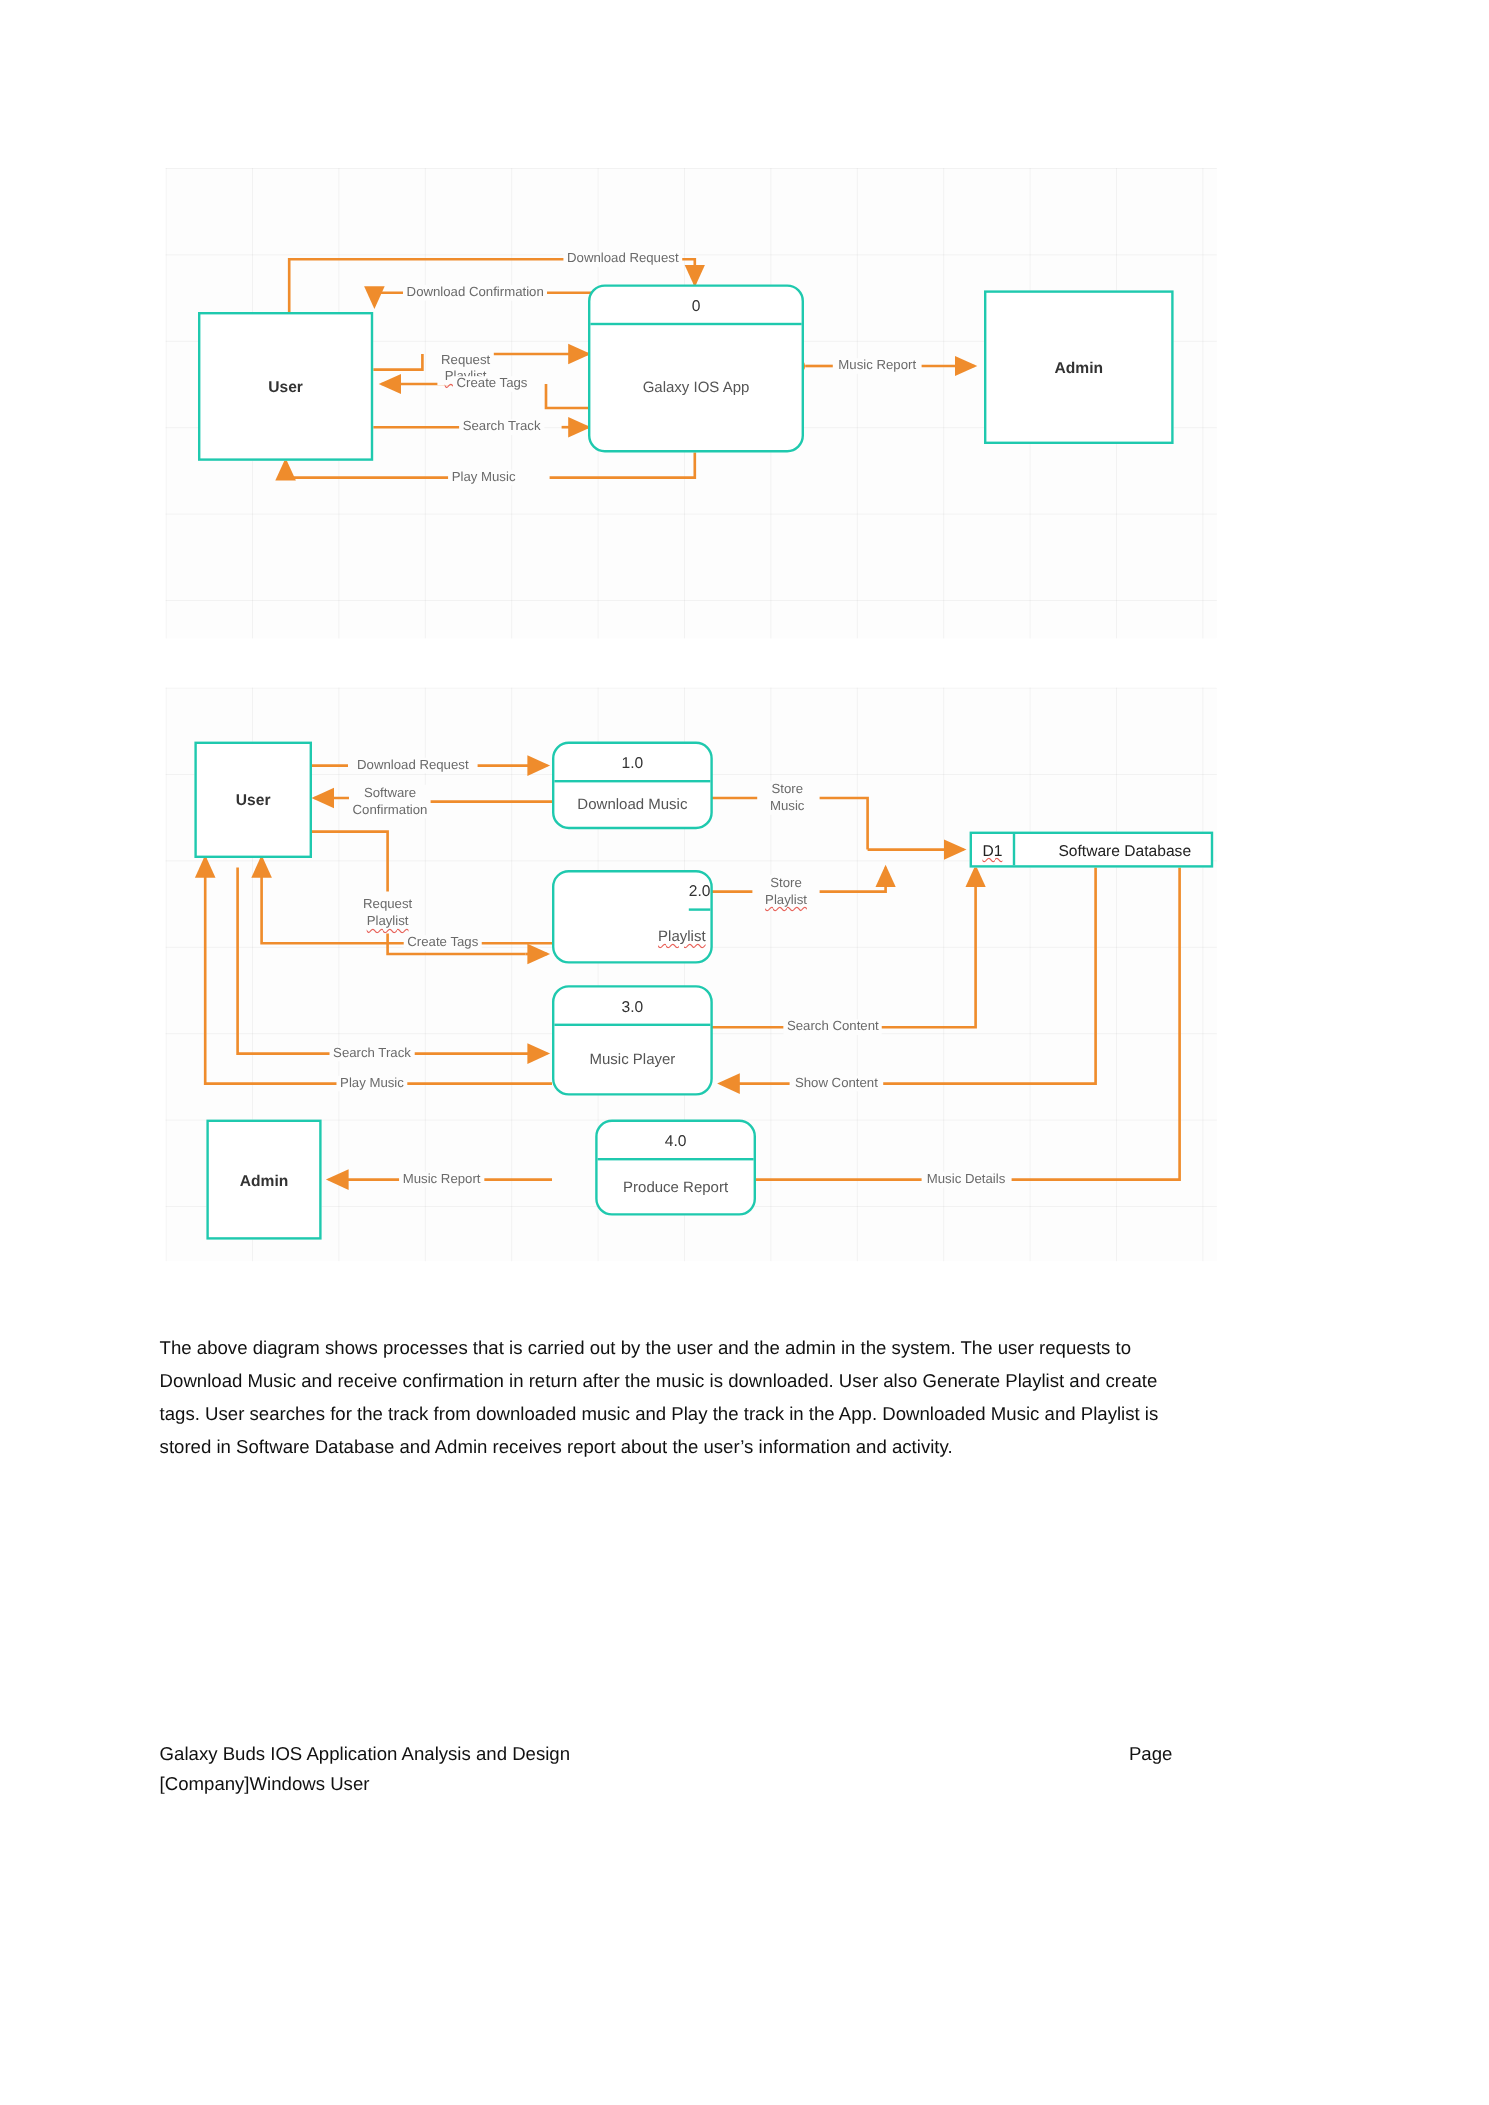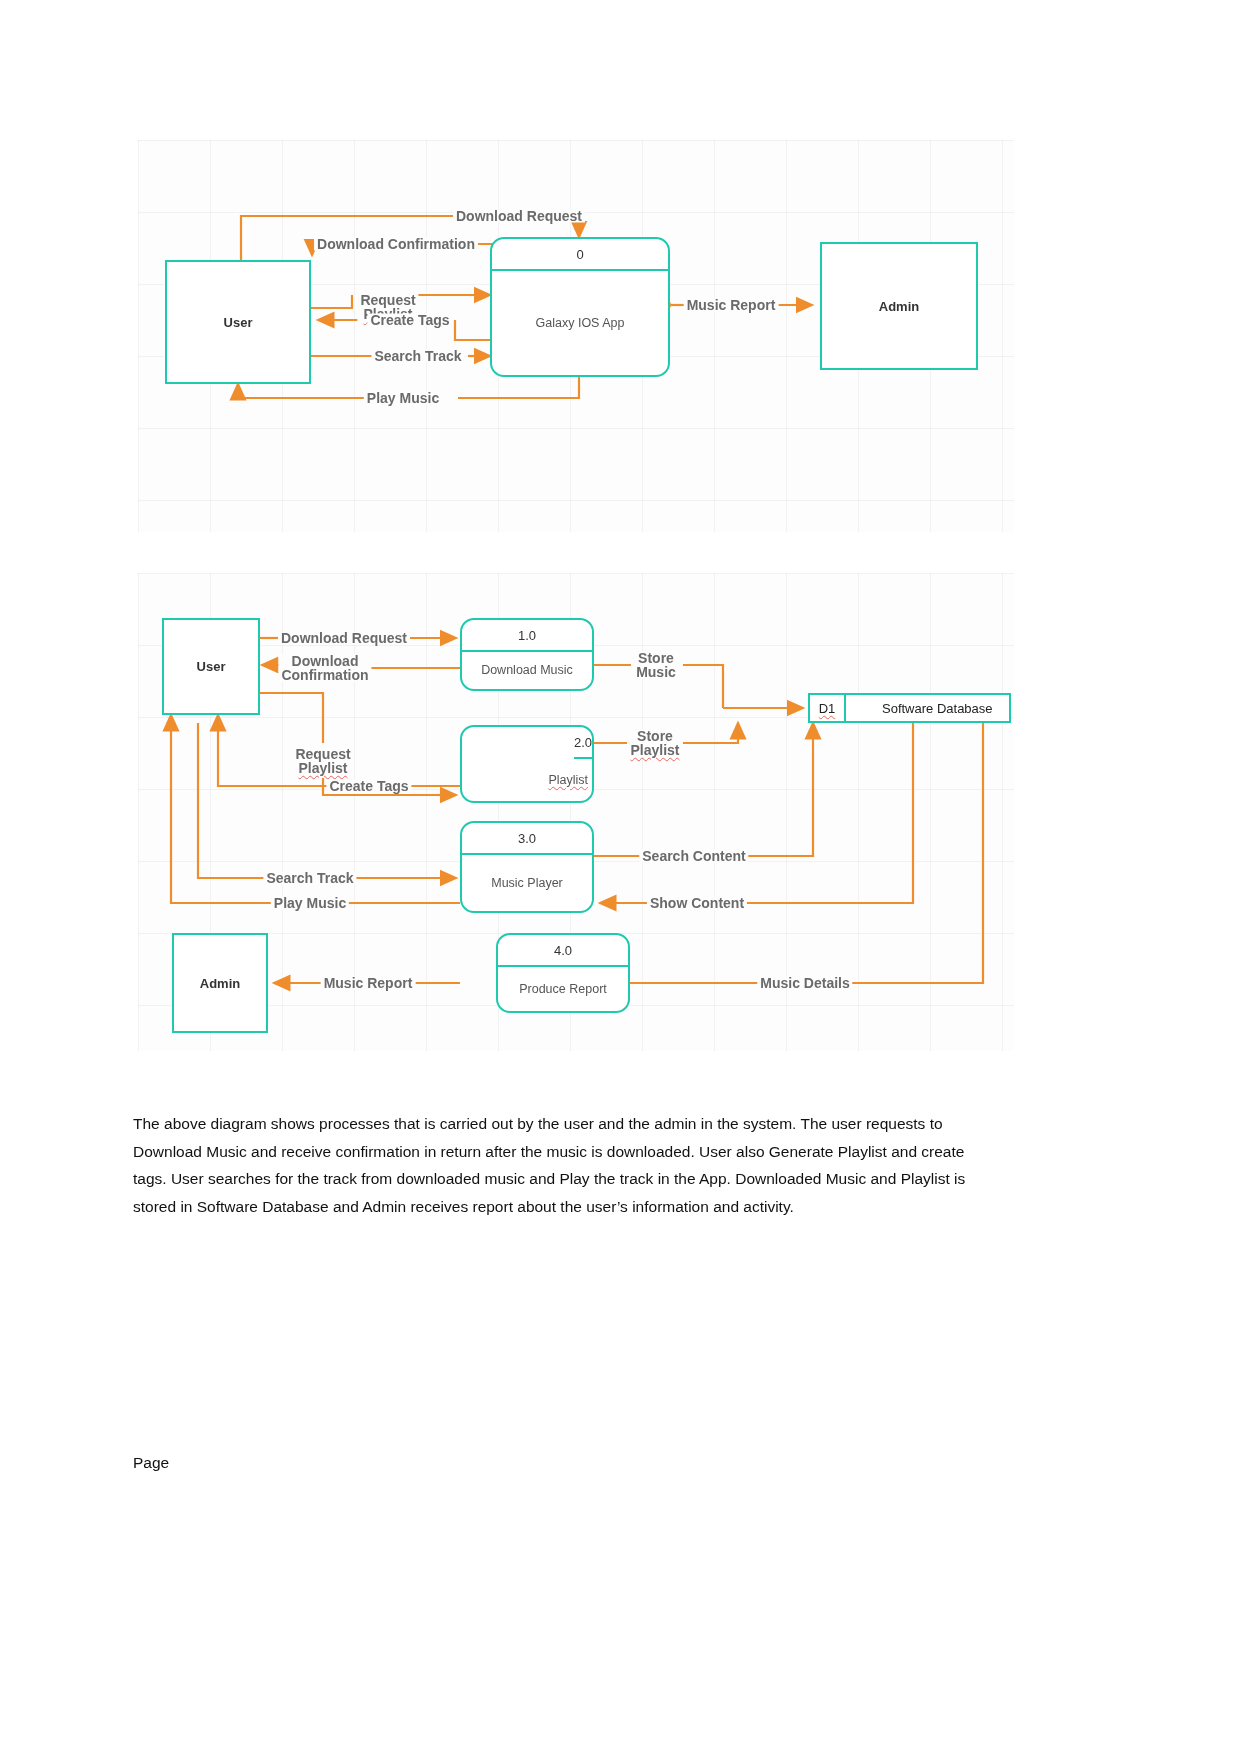--- a/index.html
+++ b/index.html
@@ -82,29 +82,28 @@
     font-size:13px;color:#222;
   }
   .store .sname{
     flex:1;display:flex;align-items:center;
     padding-left:10px;font-size:13px;color:#222;
   }
 
   
   .flab{
     position:absolute;
-    font-size:14px;
+    font-size:11px;
     color:#6a6a6a;
     background:#fdfdfd;
     padding:0 3px;
     white-space:nowrap;
     line-height:13px;
     text-align:center;
     transform:translate(-50%,-50%);
-    font-weight:bold;
   }
   .flab.two{line-height:14px;}
 
   
   .body-par{
     position:absolute;
     left:133px;top:1110px;width:844px;
     font-size:15.5px;
     line-height:27.5px;
     color:#111;
@@ -263,21 +262,21 @@
     <div class="store" style="left:670px;top:120px;width:203px;gap:26px;">
       <div class="sid">
         <span class="wavy">D1</span>
       </div>
       <div class="sname">Software Database</div>
     </div>
 
     <div class="flab" style="left:206px;top:65px;">Download Request</div>
 
     <div class="flab two" style="left:187px;top:95px;">
-      <span>Download</span><br>
+      <span>Software</span><br>
       <span>Confirmation</span>
     </div>
 
     <div class="flab two" style="left:518px;top:92px;">
       <span>Store</span><br>
       <span>Music</span>
     </div>
 
     <div class="flab two" style="left:185px;top:188px;">
       <span>Request</span><br>
@@ -301,17 +300,21 @@
 
     <div class="flab" style="left:230px;top:410px;">Music Report</div>
 
     <div class="flab" style="left:667px;top:410px;">Music Details</div>
   </div>
 
   <div class="body-par">The above diagram shows processes that is carried out by the user and the admin in the system. The user requests to Download Music and receive confirmation in return after the music is downloaded. User also Generate Playlist and create tags. User searches for the track from downloaded music and Play the track in the App. Downloaded Music and Playlist is stored in Software Database and Admin receives report about the user’s information and activity.</div>
 
   <div class="footer">
     <div class="footer-row">
+      <div class="footer-left">
+        <div>Galaxy Buds IOS Application Analysis and Design</div>
+        <div>[Company]Windows User</div>
+      </div>
       <div class="footer-right">Page</div>
     </div>
   </div>
 
 </div>
 
 </body></html>

